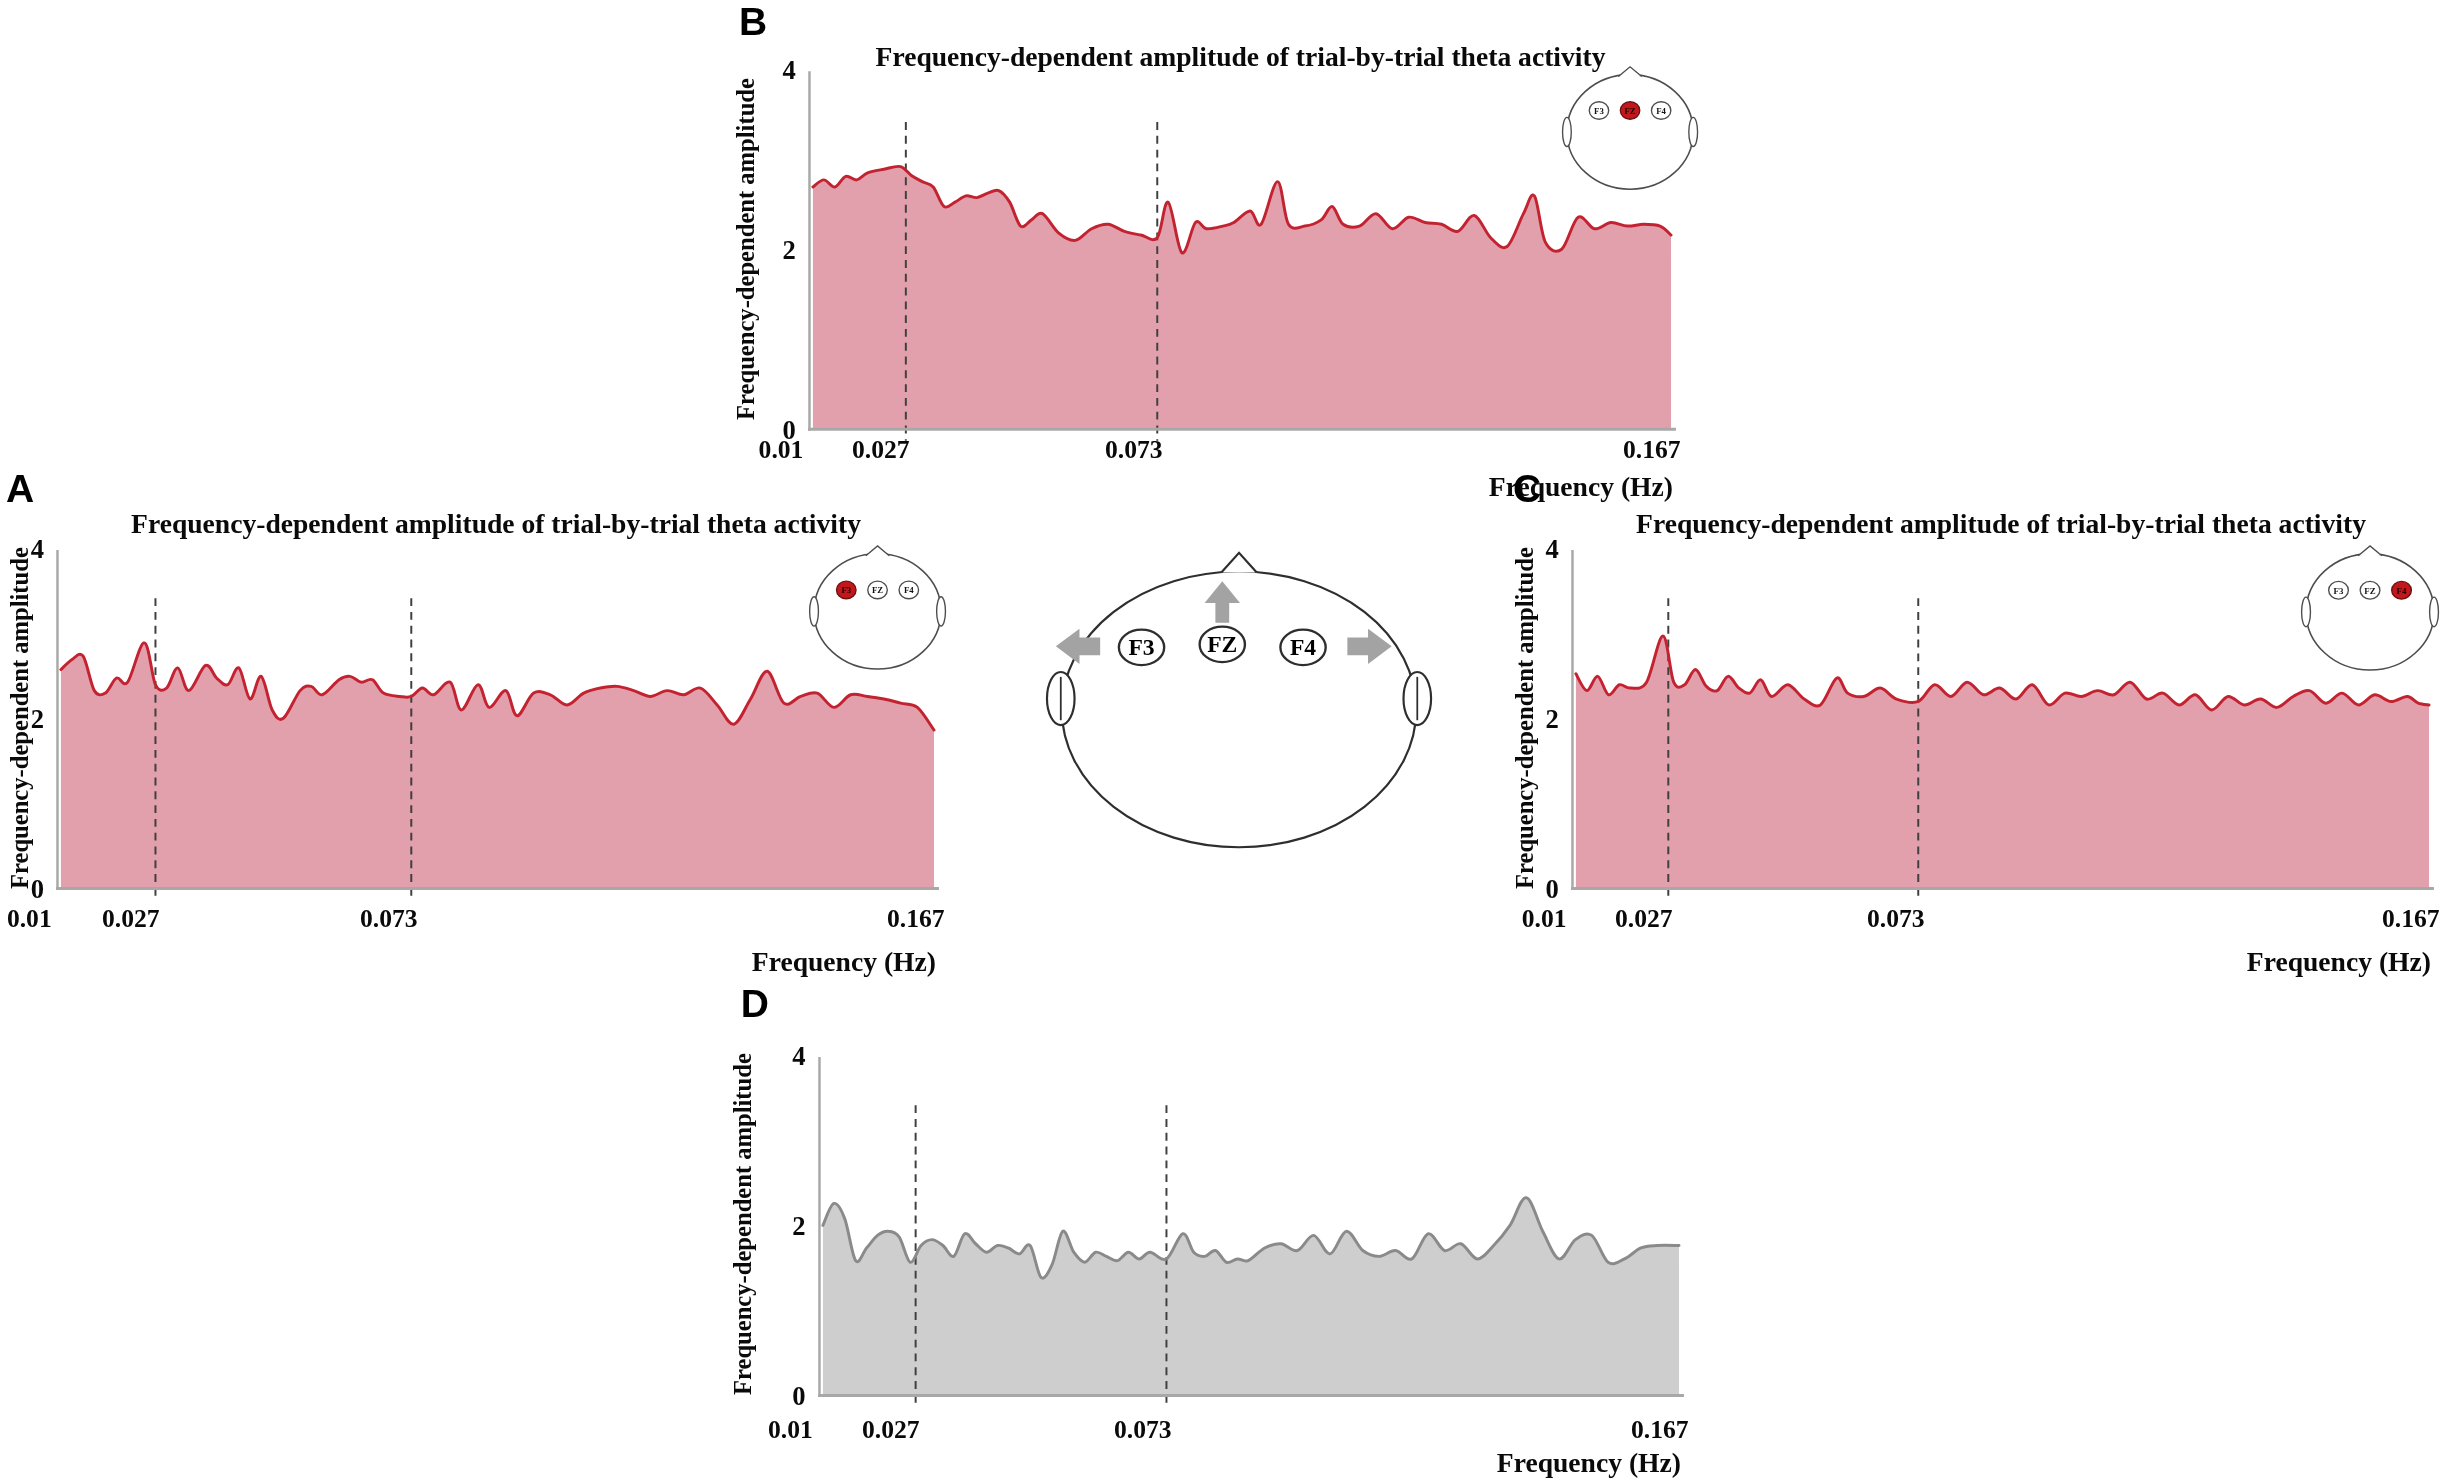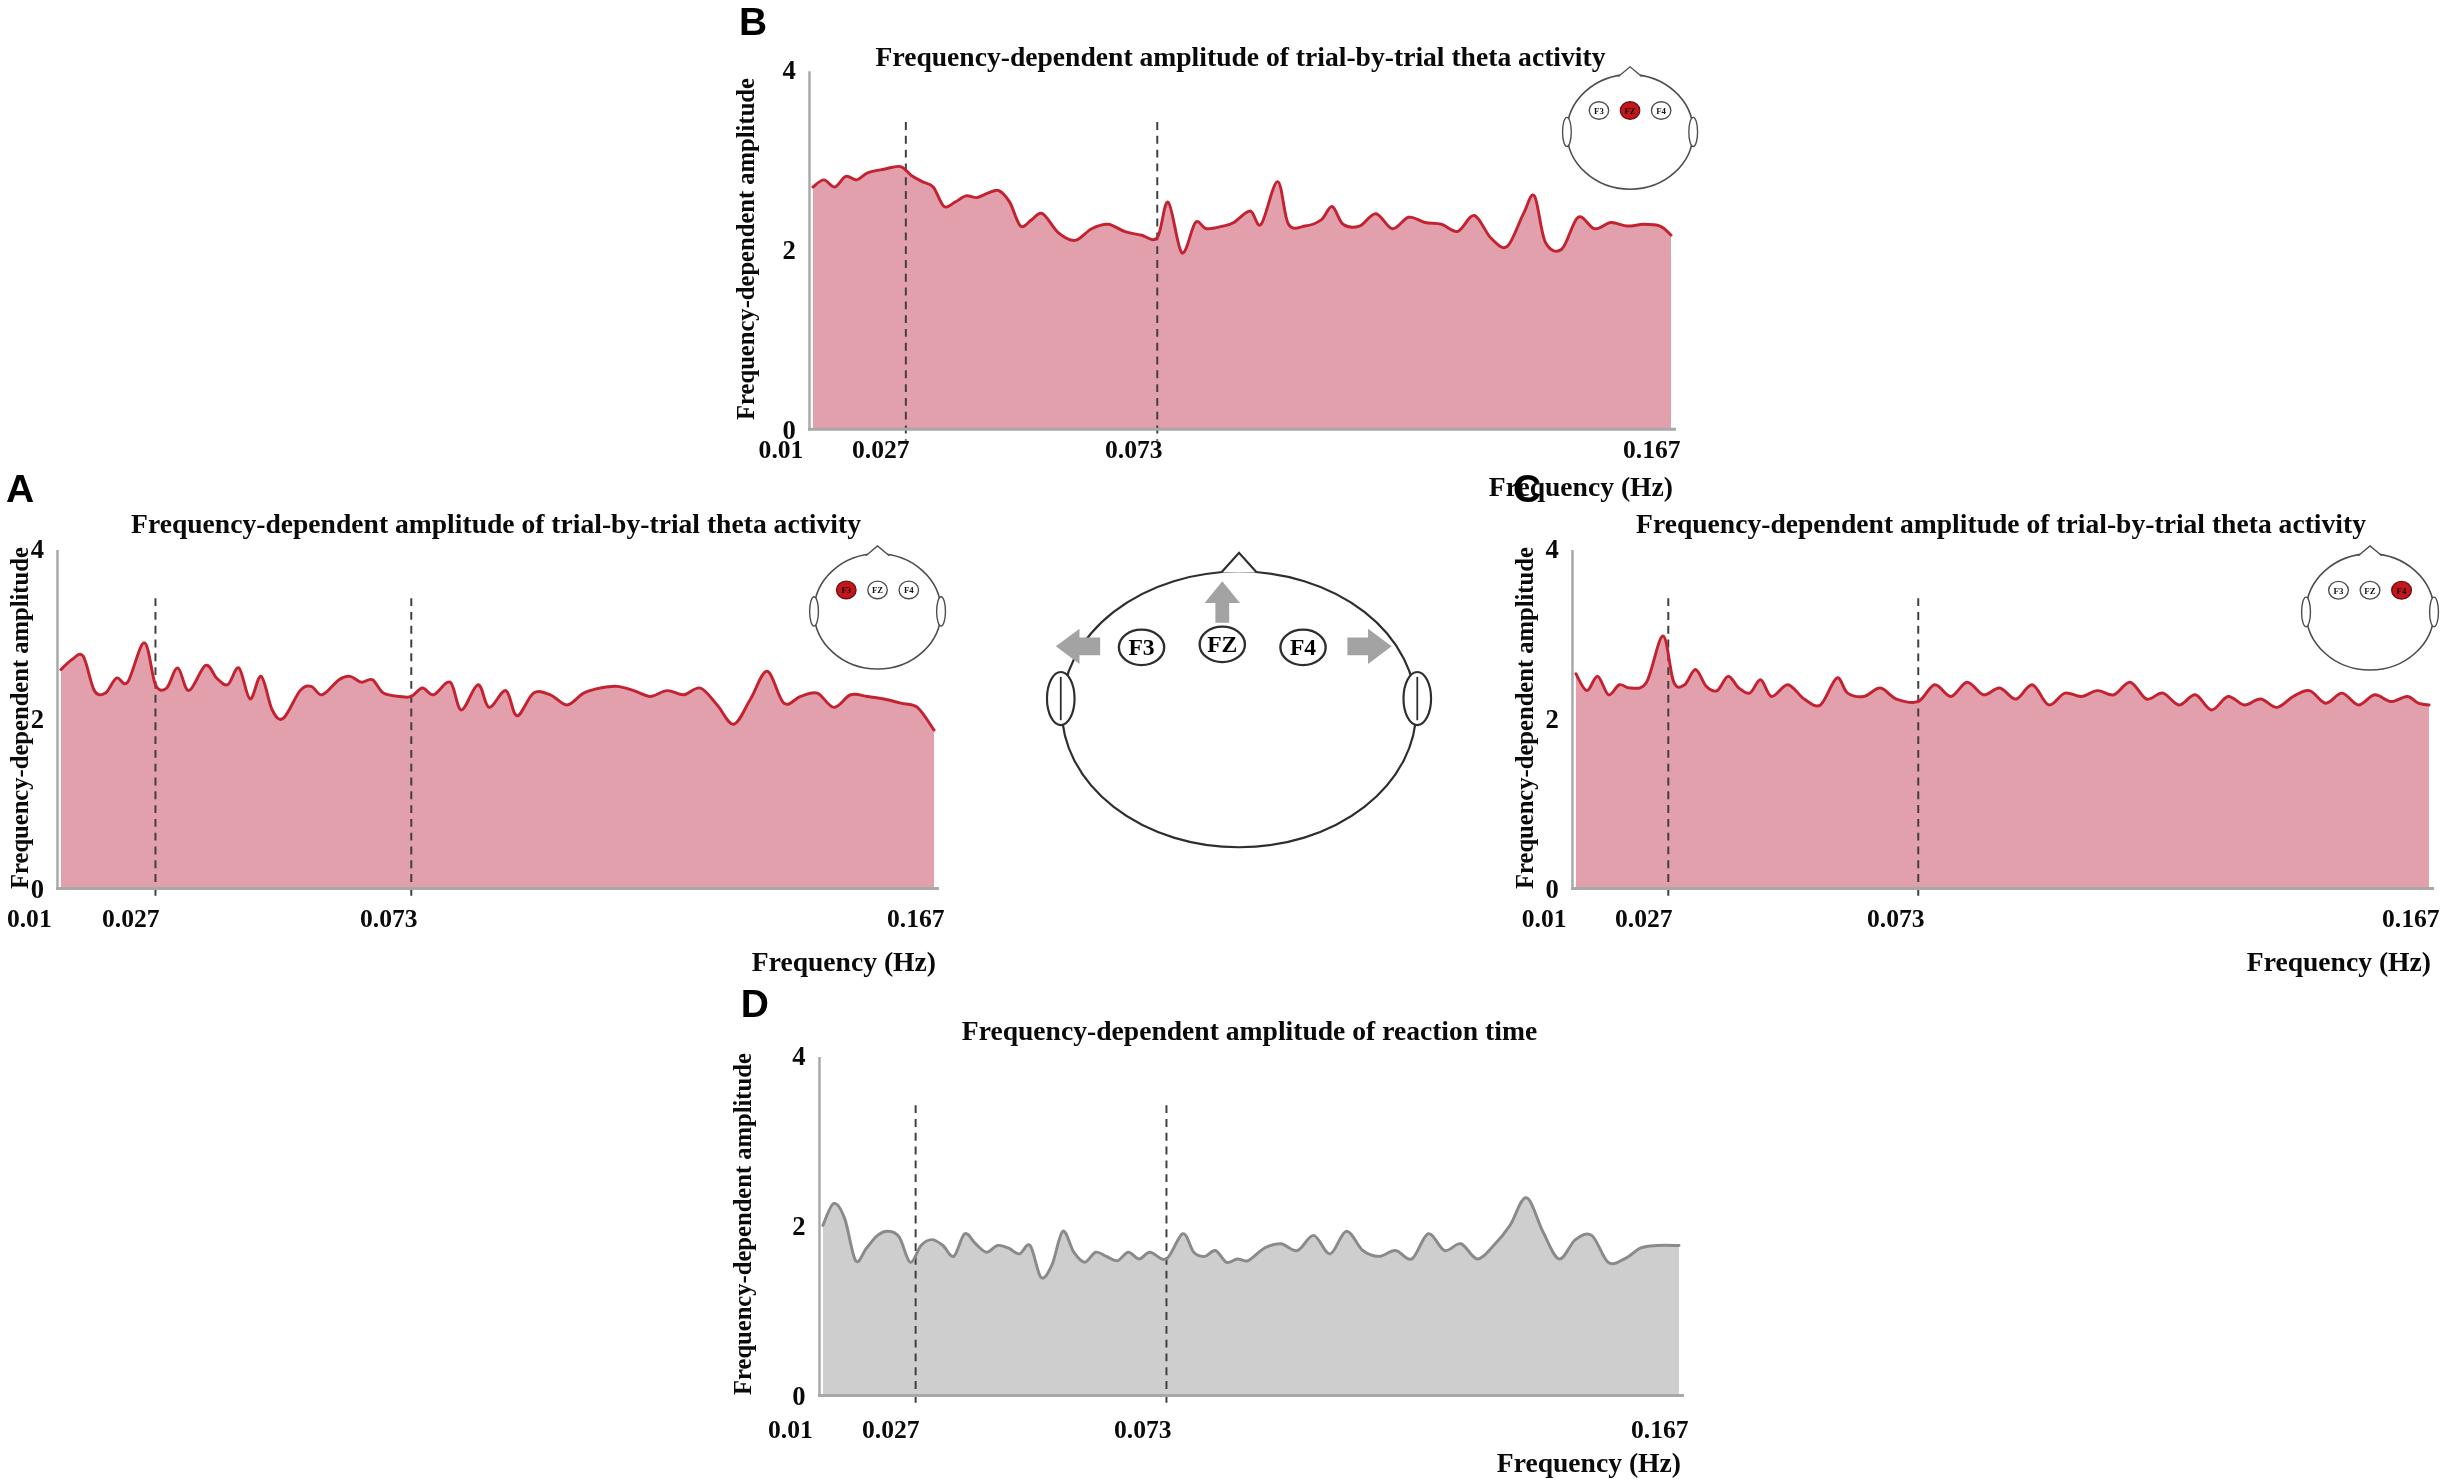--- a/index.html
+++ b/index.html
@@ -145,21 +145,20 @@
       </g>
     <g class="hl">
         <ellipse class="elc" cx="100" cy="46" rx="10" ry="9"></ellipse>
         <text x="100" y="49.5">F4</text>
       </g>
   </svg>
 </div>
 
 <div class="panel" style="left:729px;top:980px;width:995px;height:503px;">
   <div class="pletter" style="left:11.8px;top:2px;">D</div>
-  <div class="ptitle" style="left:89px;width:863px;top:35px;">Frequency-dependent amplitude of reaction time</div>
   <div class="ylab" style="left:-156px;top:231px;width:340px;">Frequency-dependent amplitude</div>
   <div class="ytick" style="left:29.6px;top:62px;">4</div>
   <div class="ytick" style="left:29.6px;top:232px;">2</div>
   <div class="ytick" style="left:29.6px;top:402px;">0</div>
   <svg class="plot" style="left:89px;top:77px;" width="863" height="340" viewBox="0 0 876 345">
       <path d="M 5.0 170.8 C 6.8 167.1, 12.4 149.8, 16.1 148.6 C 19.8 147.5, 23.5 154.3, 27.1 164.0 C 30.8 173.6, 34.5 201.6, 38.2 206.6 C 41.9 211.6, 45.6 198.1, 49.3 193.8 C 53.0 189.6, 56.7 183.9, 60.4 181.0 C 64.0 178.2, 67.7 176.5, 71.4 176.8 C 75.1 177.0, 78.8 177.5, 82.5 182.7 C 86.2 188.0, 89.9 206.9, 93.6 208.3 C 97.3 209.7, 100.9 195.1, 104.6 191.3 C 108.3 187.4, 112.0 185.3, 115.7 185.3 C 119.4 185.3, 123.1 188.4, 126.8 191.3 C 130.5 194.1, 134.2 204.3, 137.8 202.3 C 141.5 200.3, 145.2 181.5, 148.9 179.3 C 152.6 177.2, 156.3 186.4, 160.0 189.5 C 163.7 192.7, 167.4 197.8, 171.1 198.1 C 174.7 198.4, 178.4 192.0, 182.1 191.3 C 185.8 190.5, 189.5 192.4, 193.2 193.8 C 196.9 195.2, 200.6 200.2, 204.3 199.8 C 208.0 199.4, 211.6 187.3, 215.3 191.3 C 219.0 195.2, 222.7 220.4, 226.4 223.7 C 230.1 226.9, 233.8 218.7, 237.5 210.9 C 241.2 203.0, 244.9 178.9, 248.5 176.8 C 252.2 174.6, 255.9 192.8, 259.6 198.1 C 263.3 203.3, 267.0 208.3, 270.7 208.3 C 274.4 208.3, 278.1 199.1, 281.8 198.1 C 285.4 197.1, 289.1 200.9, 292.8 202.3 C 296.5 203.8, 300.2 207.3, 303.9 206.6 C 307.6 205.9, 311.3 198.4, 315.0 198.1 C 318.7 197.8, 322.3 204.9, 326.0 204.9 C 329.7 204.9, 332.5 198.1, 337.1 198.1 C 341.7 198.1, 348.2 208.0, 353.7 204.9 C 359.2 201.8, 365.7 180.5, 370.3 179.3 C 374.9 178.2, 377.7 194.2, 381.4 198.1 C 385.1 201.9, 388.8 202.6, 392.5 202.3 C 396.1 202.1, 399.8 195.4, 403.5 196.4 C 407.2 197.4, 410.9 206.9, 414.6 208.3 C 418.3 209.7, 422.0 205.2, 425.7 204.9 C 429.4 204.6, 432.1 208.4, 436.7 206.6 C 441.3 204.8, 447.8 196.7, 453.3 193.8 C 458.9 191.0, 464.4 189.1, 469.9 189.5 C 475.5 190.0, 481.0 197.8, 486.5 196.4 C 492.1 194.9, 497.6 180.5, 503.2 181.0 C 508.7 181.6, 514.2 200.5, 519.8 199.8 C 525.3 199.1, 530.8 177.3, 536.4 176.8 C 541.9 176.2, 547.4 192.1, 553.0 196.4 C 558.5 200.6, 564.0 202.3, 569.6 202.3 C 575.1 202.3, 580.6 195.9, 586.2 196.4 C 591.7 196.8, 597.2 207.7, 602.8 204.9 C 608.3 202.1, 613.9 180.7, 619.4 179.3 C 624.9 177.9, 630.5 194.7, 636.0 196.4 C 641.5 198.1, 647.1 188.1, 652.6 189.5 C 658.1 191.0, 663.7 204.6, 669.2 204.9 C 674.7 205.2, 680.3 196.9, 685.8 191.3 C 691.3 185.6, 696.9 178.9, 702.4 170.8 C 707.9 162.7, 713.5 141.7, 719.0 142.7 C 724.6 143.7, 730.1 166.4, 735.6 176.8 C 741.2 187.1, 746.7 203.5, 752.2 204.9 C 757.8 206.3, 763.3 189.3, 768.8 185.3 C 774.4 181.3, 779.9 177.2, 785.4 181.0 C 791.0 184.9, 796.5 204.3, 802.0 208.3 C 807.6 212.3, 813.1 207.3, 818.6 204.9 C 824.2 202.5, 829.7 196.1, 835.3 193.8 C 840.8 191.5, 845.4 191.7, 851.9 191.3 C 858.3 190.8, 870.3 191.3, 874.0 191.3 L 874.0 343 L 5.0 343 Z" fill="#CECECE" stroke="none"></path>
       <line x1="99.09554140127389" x2="99.09554140127389" y1="48.88749999999999" y2="355" class="dash"></line>
       <line x1="353.7070063694268" x2="353.7070063694268" y1="48.88749999999999" y2="355" class="dash"></line>
       <path d="M 5.0 170.8 C 6.8 167.1, 12.4 149.8, 16.1 148.6 C 19.8 147.5, 23.5 154.3, 27.1 164.0 C 30.8 173.6, 34.5 201.6, 38.2 206.6 C 41.9 211.6, 45.6 198.1, 49.3 193.8 C 53.0 189.6, 56.7 183.9, 60.4 181.0 C 64.0 178.2, 67.7 176.5, 71.4 176.8 C 75.1 177.0, 78.8 177.5, 82.5 182.7 C 86.2 188.0, 89.9 206.9, 93.6 208.3 C 97.3 209.7, 100.9 195.1, 104.6 191.3 C 108.3 187.4, 112.0 185.3, 115.7 185.3 C 119.4 185.3, 123.1 188.4, 126.8 191.3 C 130.5 194.1, 134.2 204.3, 137.8 202.3 C 141.5 200.3, 145.2 181.5, 148.9 179.3 C 152.6 177.2, 156.3 186.4, 160.0 189.5 C 163.7 192.7, 167.4 197.8, 171.1 198.1 C 174.7 198.4, 178.4 192.0, 182.1 191.3 C 185.8 190.5, 189.5 192.4, 193.2 193.8 C 196.9 195.2, 200.6 200.2, 204.3 199.8 C 208.0 199.4, 211.6 187.3, 215.3 191.3 C 219.0 195.2, 222.7 220.4, 226.4 223.7 C 230.1 226.9, 233.8 218.7, 237.5 210.9 C 241.2 203.0, 244.9 178.9, 248.5 176.8 C 252.2 174.6, 255.9 192.8, 259.6 198.1 C 263.3 203.3, 267.0 208.3, 270.7 208.3 C 274.4 208.3, 278.1 199.1, 281.8 198.1 C 285.4 197.1, 289.1 200.9, 292.8 202.3 C 296.5 203.8, 300.2 207.3, 303.9 206.6 C 307.6 205.9, 311.3 198.4, 315.0 198.1 C 318.7 197.8, 322.3 204.9, 326.0 204.9 C 329.7 204.9, 332.5 198.1, 337.1 198.1 C 341.7 198.1, 348.2 208.0, 353.7 204.9 C 359.2 201.8, 365.7 180.5, 370.3 179.3 C 374.9 178.2, 377.7 194.2, 381.4 198.1 C 385.1 201.9, 388.8 202.6, 392.5 202.3 C 396.1 202.1, 399.8 195.4, 403.5 196.4 C 407.2 197.4, 410.9 206.9, 414.6 208.3 C 418.3 209.7, 422.0 205.2, 425.7 204.9 C 429.4 204.6, 432.1 208.4, 436.7 206.6 C 441.3 204.8, 447.8 196.7, 453.3 193.8 C 458.9 191.0, 464.4 189.1, 469.9 189.5 C 475.5 190.0, 481.0 197.8, 486.5 196.4 C 492.1 194.9, 497.6 180.5, 503.2 181.0 C 508.7 181.6, 514.2 200.5, 519.8 199.8 C 525.3 199.1, 530.8 177.3, 536.4 176.8 C 541.9 176.2, 547.4 192.1, 553.0 196.4 C 558.5 200.6, 564.0 202.3, 569.6 202.3 C 575.1 202.3, 580.6 195.9, 586.2 196.4 C 591.7 196.8, 597.2 207.7, 602.8 204.9 C 608.3 202.1, 613.9 180.7, 619.4 179.3 C 624.9 177.9, 630.5 194.7, 636.0 196.4 C 641.5 198.1, 647.1 188.1, 652.6 189.5 C 658.1 191.0, 663.7 204.6, 669.2 204.9 C 674.7 205.2, 680.3 196.9, 685.8 191.3 C 691.3 185.6, 696.9 178.9, 702.4 170.8 C 707.9 162.7, 713.5 141.7, 719.0 142.7 C 724.6 143.7, 730.1 166.4, 735.6 176.8 C 741.2 187.1, 746.7 203.5, 752.2 204.9 C 757.8 206.3, 763.3 189.3, 768.8 185.3 C 774.4 181.3, 779.9 177.2, 785.4 181.0 C 791.0 184.9, 796.5 204.3, 802.0 208.3 C 807.6 212.3, 813.1 207.3, 818.6 204.9 C 824.2 202.5, 829.7 196.1, 835.3 193.8 C 840.8 191.5, 845.4 191.7, 851.9 191.3 C 858.3 190.8, 870.3 191.3, 874.0 191.3" fill="none" stroke="#8A8A8A" stroke-width="3" stroke-linejoin="round" stroke-linecap="round"></path>
       <line x1="1.5" x2="1.5" y1="0" y2="345" class="axis"></line>

